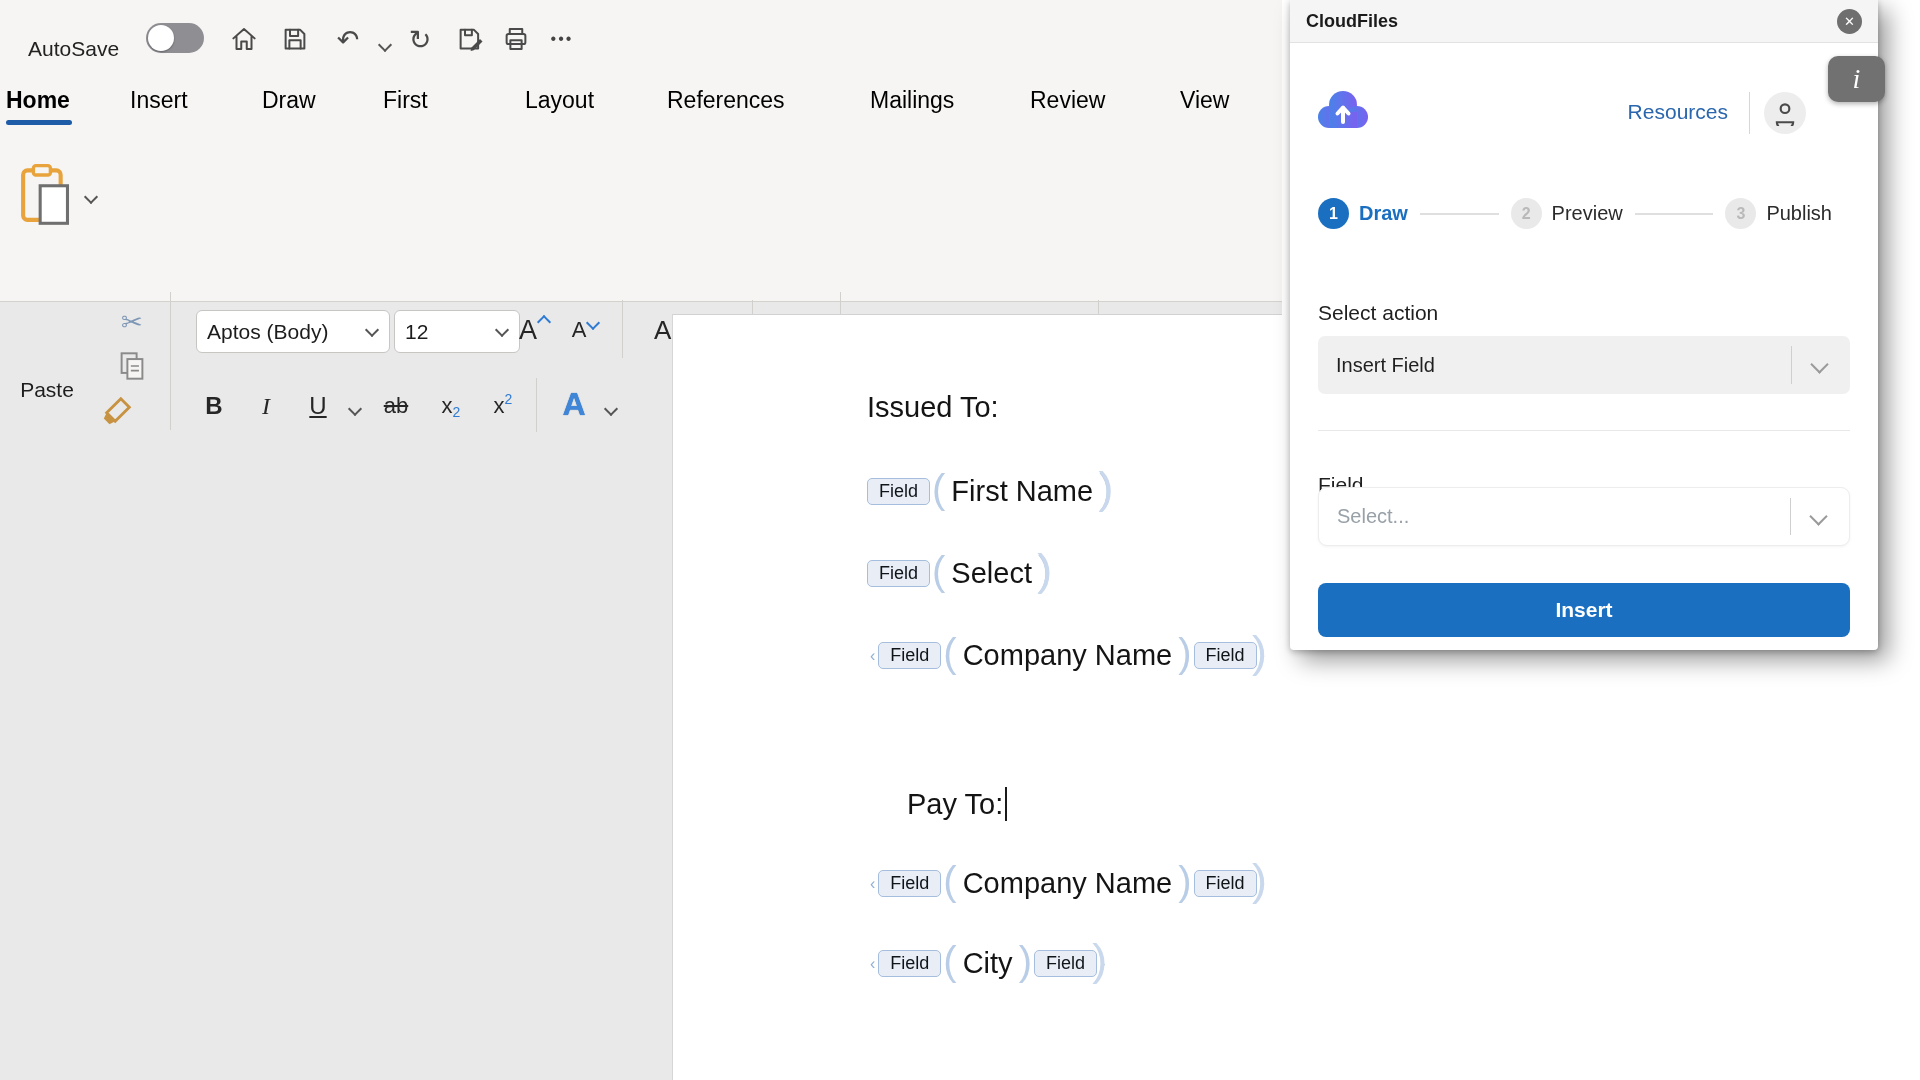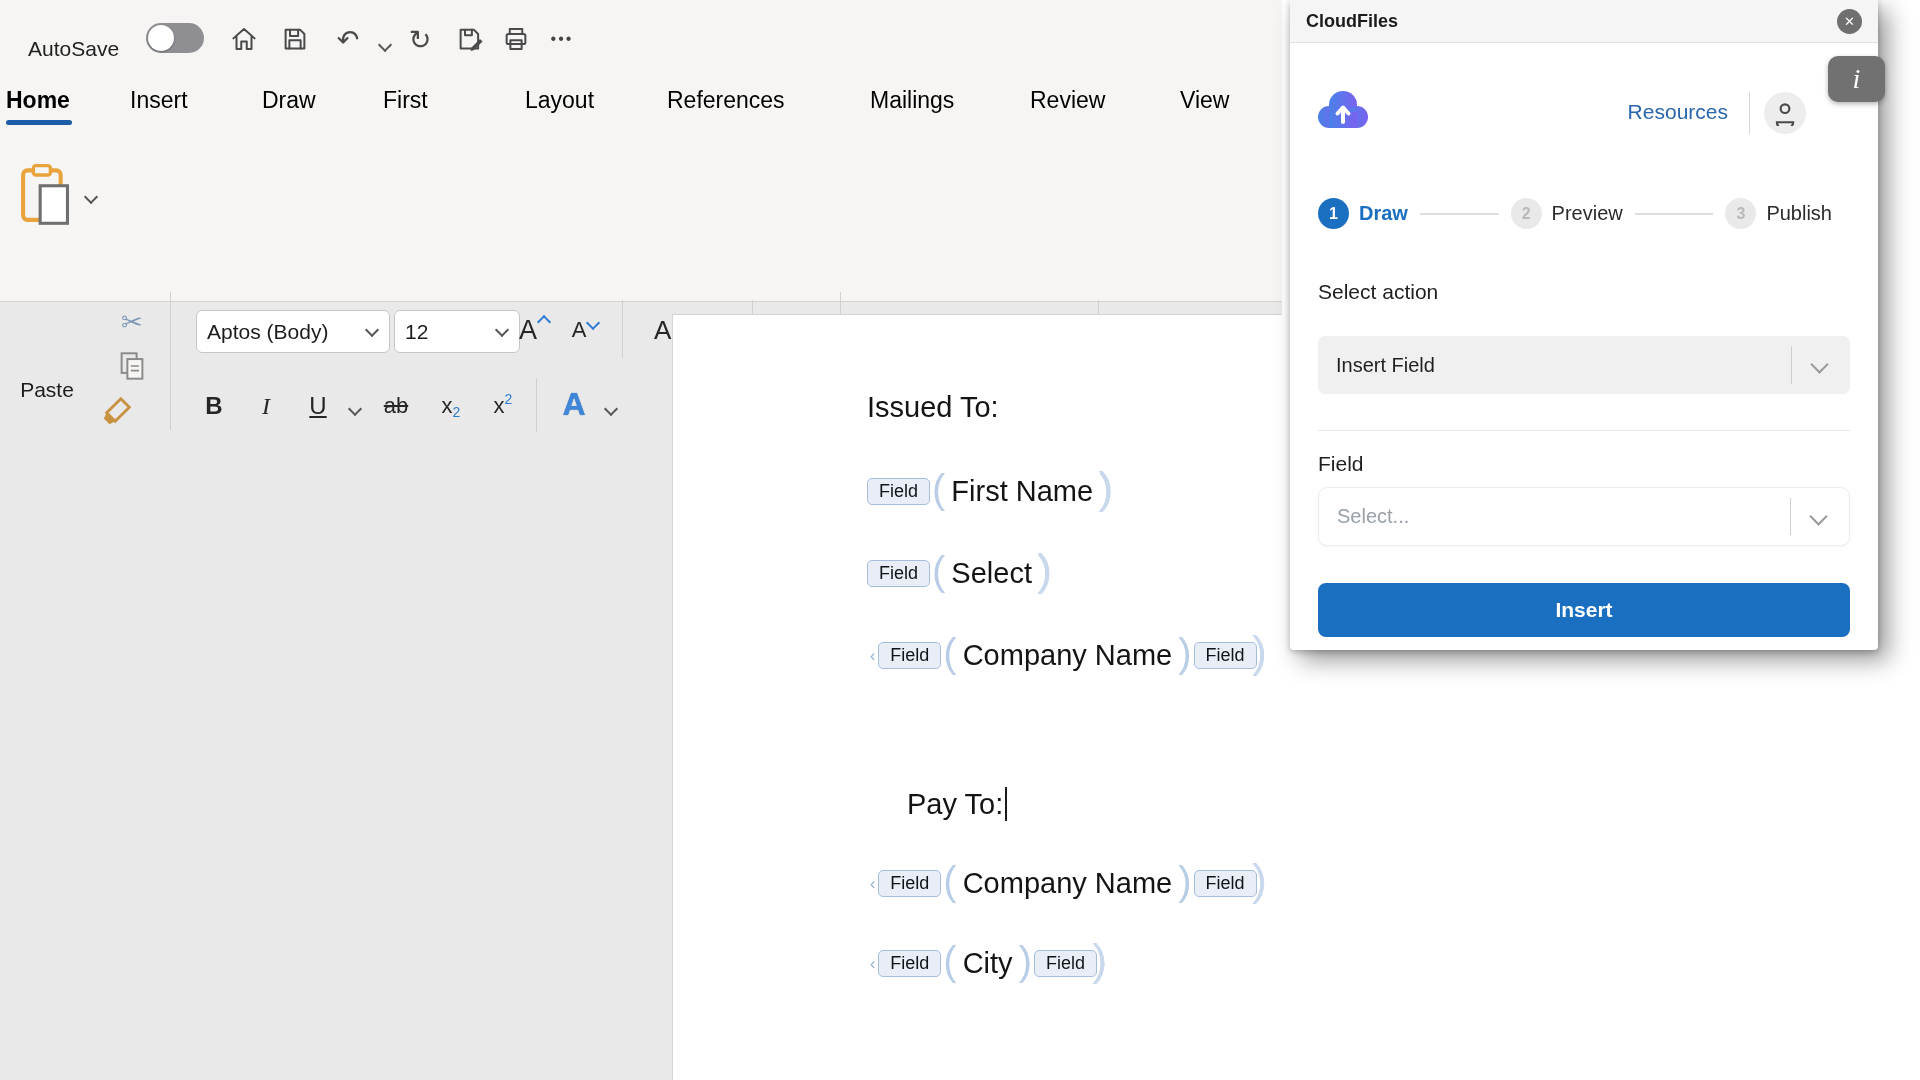--- a/index.html
+++ b/index.html
@@ -47,21 +47,21 @@
   .p-title{font-size:18px;font-weight:600;color:#1b1b1b;margin-left:16px;text-align:right;}
   .p-close{position:absolute;right:16px;top:9px;width:25px;height:25px;border-radius:50%;background:#6f6f6f;color:#fff;display:flex;align-items:center;justify-content:center;font-size:13px;}
   .p-info{position:absolute;left:538px;top:56px;width:57px;height:46px;border-radius:10px;background:#717171;color:#fff;display:flex;align-items:center;justify-content:center;font-family:"Liberation Serif",serif;font-style:italic;font-size:28px;box-shadow:0 2px 5px rgba(0,0,0,.3);}
   .p-resources{position:absolute;right:150px;top:100px;font-size:21px;color:#2a66ad;}
   .p-vdiv{position:absolute;right:128px;top:92px;width:1px;height:42px;background:#d7d7d7;}
   .p-person{position:absolute;right:72px;top:92px;width:42px;height:42px;border-radius:50%;background:#ededed;display:flex;align-items:center;justify-content:center;}
   .p-steps{position:absolute;left:28px;right:46px;top:198px;display:flex;align-items:center;}
   .stepc{width:31px;height:31px;border-radius:50%;display:flex;align-items:center;justify-content:center;font-size:16px;font-weight:600;flex:none;}
   .stepl{margin-left:10px;font-size:20px;flex:none;}
   .stepline{flex:1;height:2px;background:#dfdfdf;margin:0 12px;}
-  .p-label{position:absolute;left:28px;font-size:21px;color:#1f1f1f;}
+  .p-label{position:absolute;left:28px;font-size:21px;color:#1f1f1f;margin-top:21px;}
   .p-select{position:absolute;left:28px;right:28px;height:58px;border-radius:7px;display:flex;align-items:center;padding:0 18px;font-size:20px;box-sizing:border-box;}
   .p-select .ddiv{position:absolute;right:58px;top:10px;bottom:10px;width:1px;background:#cfcfcf;}
   .dchv{position:absolute;right:24px;top:22px;width:11px;height:11px;border-right:2px solid #9a9a9a;border-bottom:2px solid #9a9a9a;transform:rotate(45deg);}
   .p-hr{position:absolute;left:28px;right:28px;top:430px;border-top:1px solid #e8e8e8;}
   .p-btn{position:absolute;left:28px;right:28px;top:583px;height:54px;border-radius:8px;display:flex;align-items:center;justify-content:center;font-size:21px;font-weight:700;color:#fff;}
 </style>
 </head>
 <body>
 
 <div id="stage">

